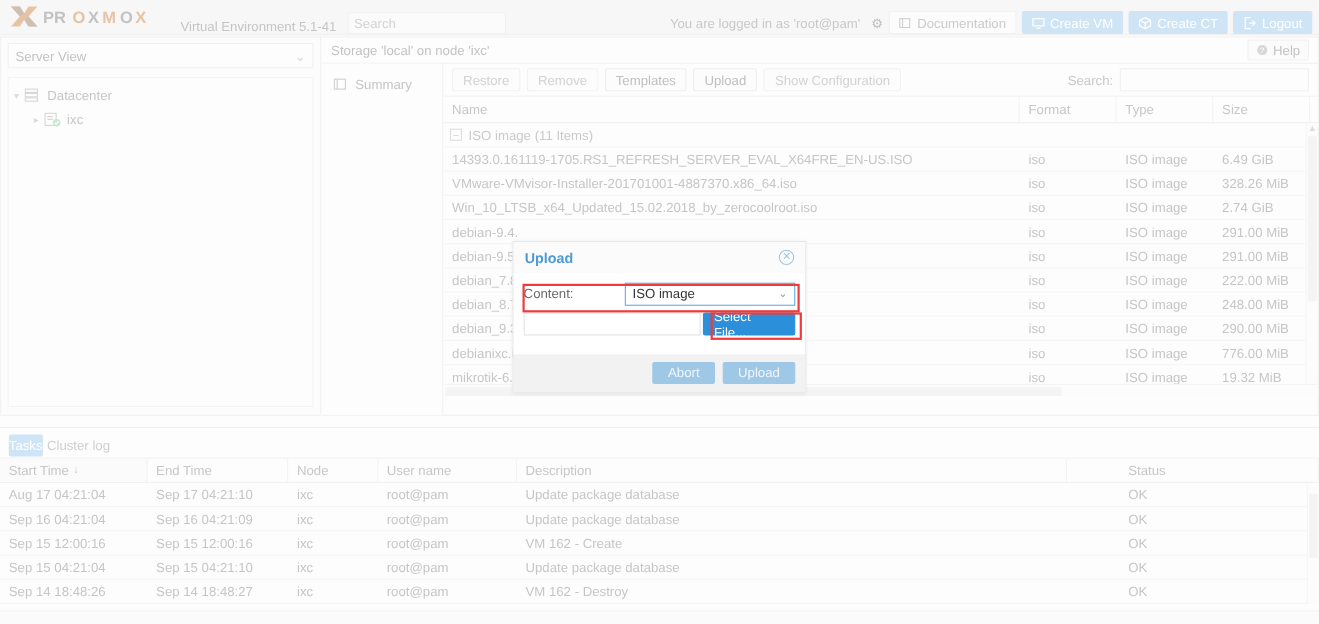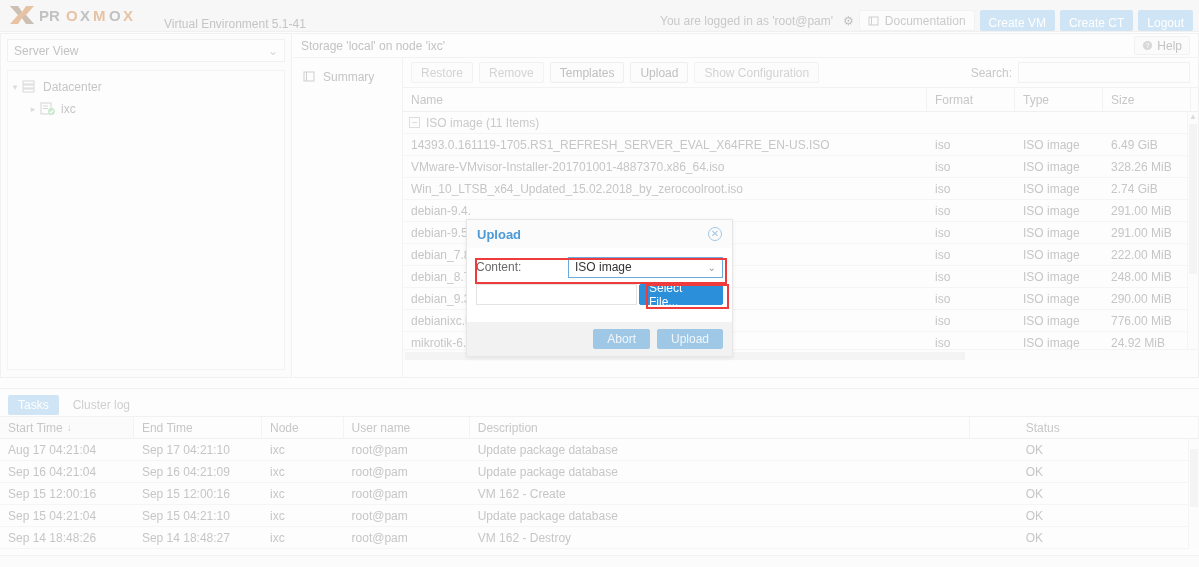--- a/index.html
+++ b/index.html
@@ -32,21 +32,21 @@
   .login-label { color:#c9c9c9; font-size:12px; white-space:nowrap; }
   .gear { margin-left:5px; color:#c0c0c0; font-size:12px; }
   .btn-hdr {
     display:flex; align-items:center; gap:5px; height:21px; padding:0 8px;
     border:1px solid #f2f2f2; background:#fcfcfc; color:#cbcbcb;
     font-size:12px; border-radius:2px; white-space:nowrap;
   }
   .btn-blue {
     display:flex; align-items:center; gap:5px; height:21px; padding:0 8px;
     background:#cfe4f4; color:#ffffff; border:1px solid #cfe4f4;
-    font-size:12px; border-radius:2px; white-space:nowrap;flex-direction:column;
+    font-size:12px; border-radius:2px; white-space:nowrap;
   }
   .ic { display:inline-block; }
 
   
   #leftpanel {
     position:absolute; left:0; top:33px; width:292px; height:345px;
     background:#fcfcfc; border:1px solid #f1f1f1;
   }
   #serverview {
     height:23px; margin:5px 6px 0 6px; border:1px solid #f1f1f1; background:#fdfdfd;
@@ -136,21 +136,21 @@
   .redbox { position:absolute; border:2px solid #ef3b3b; pointer-events:none; z-index:60; }
   #redbox-content { left:475px; top:258px; width:252px; height:26px; }
   #redbox-selectfile { left:646px; top:284px; width:83px; height:25px; }
 
   
   #bottom {
     position:absolute; left:0; top:388px; width:1199px; height:179px;
     background:#fdfdfd; border-top:1px solid #f0f0f0;
   }
   #btabs { height:27px; display:flex; align-items:center; gap:4px; padding:4px 8px 0 8px; }
-  .btab { height:20px; padding:0 10px; font-size:12px; color:#cfcfcf; display:flex; align-items:center; border-radius:2px; }
+  .btab { height:20px; padding:0 0; font-size:12px; color:#cfcfcf; display:flex; align-items:center; border-radius:2px; }
   .btab.active { background:#cfe4f4; color:#ffffff; }
   #bhead { display:flex; height:23px; border-top:1px solid #f1f1f1; border-bottom:1px solid #f0f0f0; }
   #bhead .th { font-size:12px; color:#c7c7c7; display:flex; align-items:center; padding-left:8px; border-right:1px solid #f3f3f3; }
   #bhead .th.sorted { background:#fbfbfb; }
   .brow { display:flex; height:22px; align-items:center; border-bottom:1px solid #f5f5f5; }
   .brow .c { font-size:12px; color:#c6c6c6; padding-left:8px; overflow:hidden; white-space:nowrap; }
   .bStart { width:138px; }
   .bEnd { width:132px; }
   .bNode { width:84px; }
   .bUser { width:130px; }
@@ -190,20 +190,21 @@
         </g>
         <g fill="#c2c2c2" font-family="Liberation Sans" font-size="15" font-weight="bold">
           <text x="101" y="17">O</text>
         </g>
         <g fill="#e7c3a3" font-family="Liberation Sans" font-size="15" font-weight="bold">
           <text x="115" y="17">X</text>
         </g>
       </svg>
     </div>
     <div class="ve-label">Virtual Environment 5.1-41</div>
+    <div class="hdr-search">Search</div>
 
     <div class="hdr-right">
       <span class="login-label">You are logged in as 'root@pam'</span>
       <span class="gear">⚙</span>
 
       <div class="btn-hdr">
         <svg class="ic" width="12" height="12" viewBox="0 0 12 12">
           <rect x="1" y="2" width="9" height="8" fill="none" stroke="#cfcfcf" stroke-width="1"></rect>
           <line x1="3.5" y1="2" x2="3.5" y2="10" stroke="#cfcfcf" stroke-width="1"></line>
         </svg>
@@ -370,21 +371,21 @@
               <div class="grow">
                 <div class="c cName">debianixc.i</div>
                 <div class="c cFormat">iso</div>
                 <div class="c cType">ISO image</div>
                 <div class="c cSize">776.00 MiB</div>
               </div>
               <div class="grow">
                 <div class="c cName">mikrotik-6.40.5.iso</div>
                 <div class="c cFormat">iso</div>
                 <div class="c cType">ISO image</div>
-                <div class="c cSize">24.92 MiB</div>
+                <div class="c cSize">19.32 MiB</div>
               </div>
             </div>
           <div id="vscroll">
             <div class="arr">▲</div>
             <div class="thumbv"></div>
             <div class="arr" style="position:absolute;bottom:1px;left:0;right:0;">▼</div>
           </div>
           <div id="hscroll">
             <div class="thumbh"></div>
           </div>

